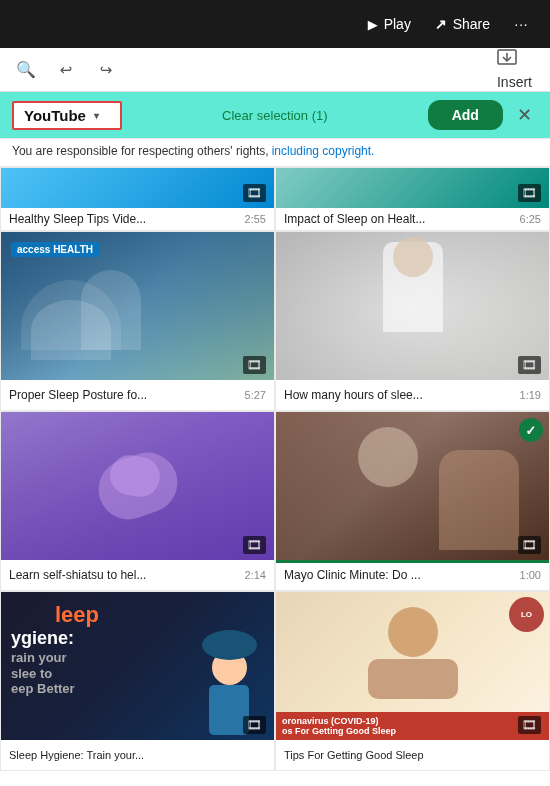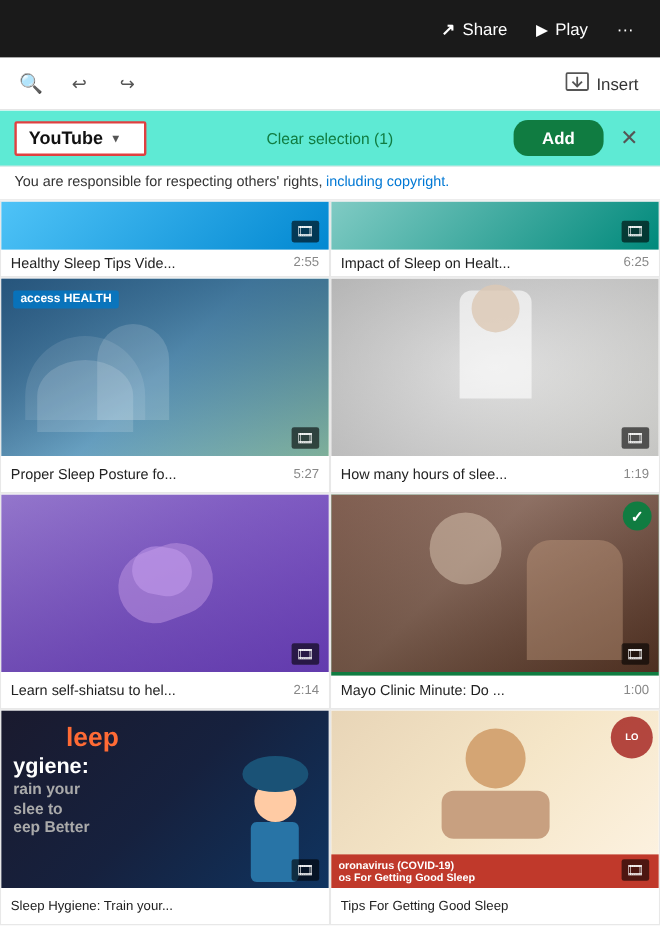--- a/index.html
+++ b/index.html
@@ -57,29 +57,30 @@
       background: none;
       border: none;
       cursor: pointer;
       color: #555;
       font-size: 16px;
       border-radius: 2px;
     }
     .insert-btn {
       margin-left: auto;
       display: flex;
-      align-items: center;
+      align-items: flex-start;
       gap: 6px;
       background: none;
       border: none;
       cursor: pointer;
       color: #333;
       font-size: 14px;
       padding: 4px 8px;
       border-radius: 2px;
+      flex-direction: column;
     }
 
     
     .content {
       background: #ffffff;
       height: calc(786px - 48px - 44px);
       overflow-y: auto;
       overflow-x: hidden;
     }
 
@@ -362,26 +363,26 @@
       color: #888;
       margin-left: auto;
     }
   </style>
 </head>
 <body>
 
 <div class="top-bar">
   <div class="top-bar-spacer"></div>
   <button class="top-bar-btn">
+    <span class="play-icon"></span>
+    <span>Play</span>
+  </button>
+  <button class="top-bar-btn">
     <span class="share-icon"></span>
     <span>Share</span>
-  </button>
-  <button class="top-bar-btn">
-    <span class="play-icon"></span>
-    <span>Play</span>
   </button>
   <button class="top-bar-btn">
     <span>···</span>
   </button>
 </div>
 
 <div class="toolbar">
   <button class="toolbar-icon-btn" title="Search">
     <span>🔍</span>
   </button>

